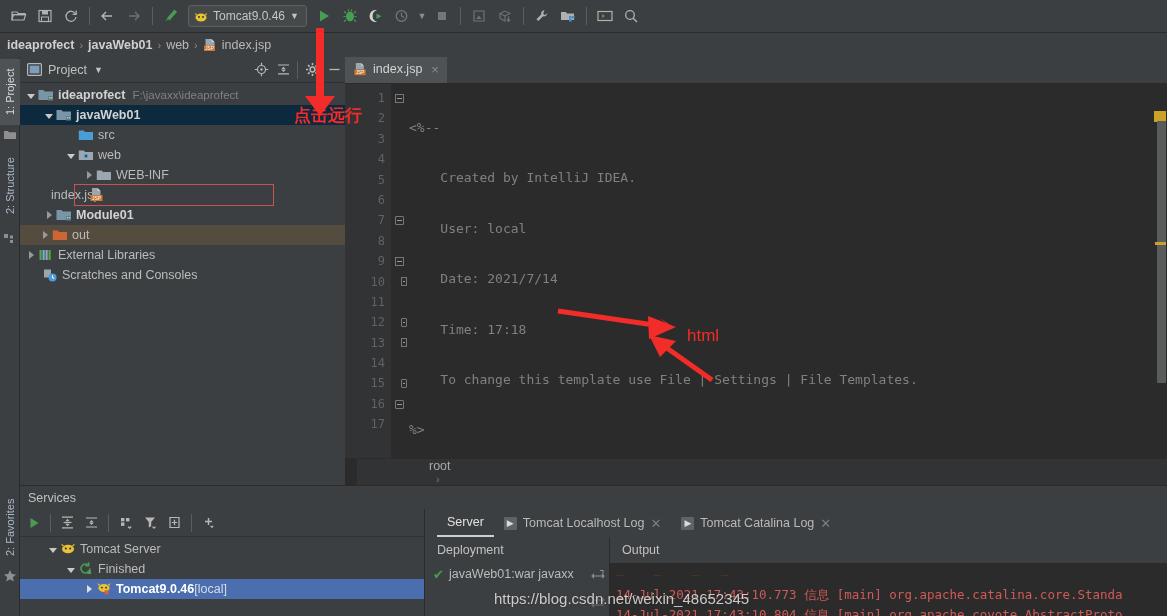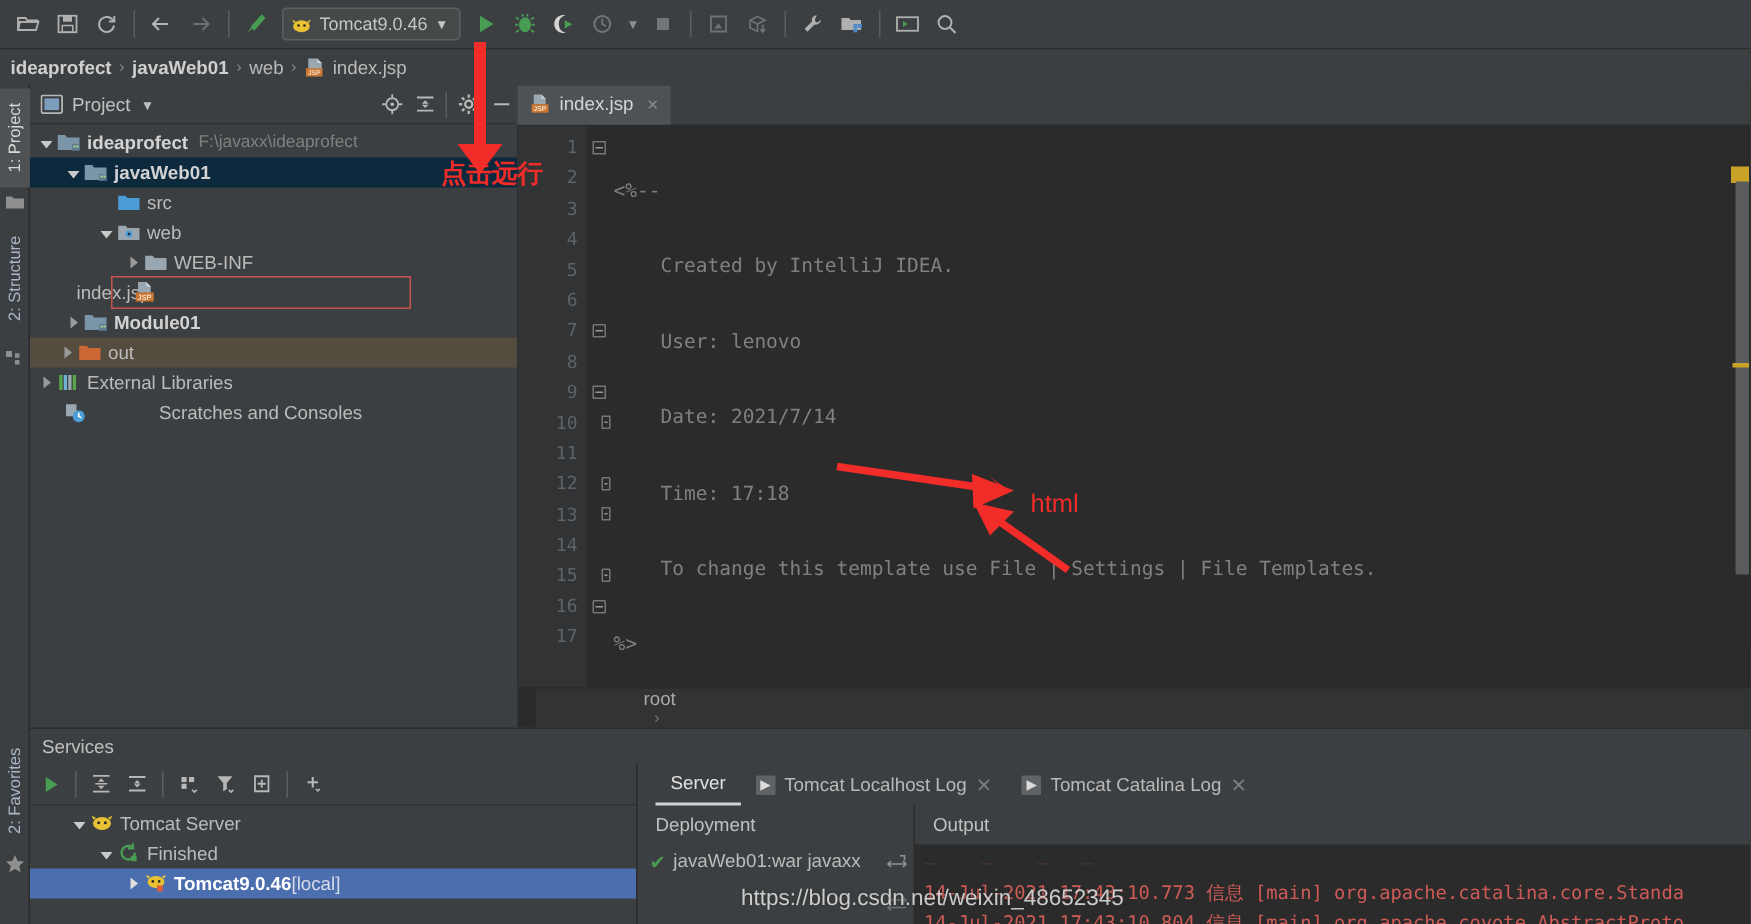--- a/index.html
+++ b/index.html
@@ -546,21 +546,21 @@
           <svg width="16" height="16" viewBox="0 0 16 16">
               <rect x="1.5" y="3" width="2.2" height="10" fill="#57a64a"></rect>
               <rect x="4.5" y="3" width="2.2" height="10" fill="#6fb3d2"></rect>
               <rect x="7.5" y="3" width="2.2" height="10" fill="#9aa7b0"></rect>
               <rect x="10.5" y="3" width="2.2" height="10" fill="#57a64a"></rect>
             </svg>
         </span>
         <span class="tlabel">External Libraries</span>
       </div>
 
-      <div class="trow" style="padding-left:22px;gap:44px;">
+      <div class="trow" style="padding-left:22px;">
         <span class="ticon">
           <svg width="16" height="16" viewBox="0 0 16 16">
               <path d="M2 2.5h7v8H2z" fill="#9aa7b0"></path>
               <circle cx="10.5" cy="10.5" r="4" fill="#4a9dd6"></circle>
               <path d="M10.5 8.2V10.5l1.7 1.1" stroke="#fff" stroke-width="1.1" fill="none"></path>
             </svg>
         </span>
         <span class="tlabel">Scratches and Consoles</span>
       </div>
 
@@ -636,21 +636,21 @@
           </div>
         <div class="fold">
             <i class="fbox round"></i>
           </div>
         <div class="fold"></div>
       </div>
 
       <div class="codetext">
         <div class="cline"><span class="c-comment">&lt;%--</span></div>
         <div class="cline"><span class="c-comment">    Created by IntelliJ IDEA.</span></div>
-        <div class="cline"><span class="c-comment">    User: lenovo</span></div>
+        <div class="cline"><span class="c-comment">    User: local</span></div>
         <div class="cline"><span class="c-comment">    Date: 2021/7/14</span></div>
         <div class="cline"><span class="c-comment">    Time: 17:18</span></div>
         <div class="cline"><span class="c-comment">    To change this template use File | Settings | File Templates.</span></div>
         <div class="cline"><span style="display:inline-block;width:0;"></span><span class="c-comment">%&gt;</span></div>
         
         
         
         
         
         

